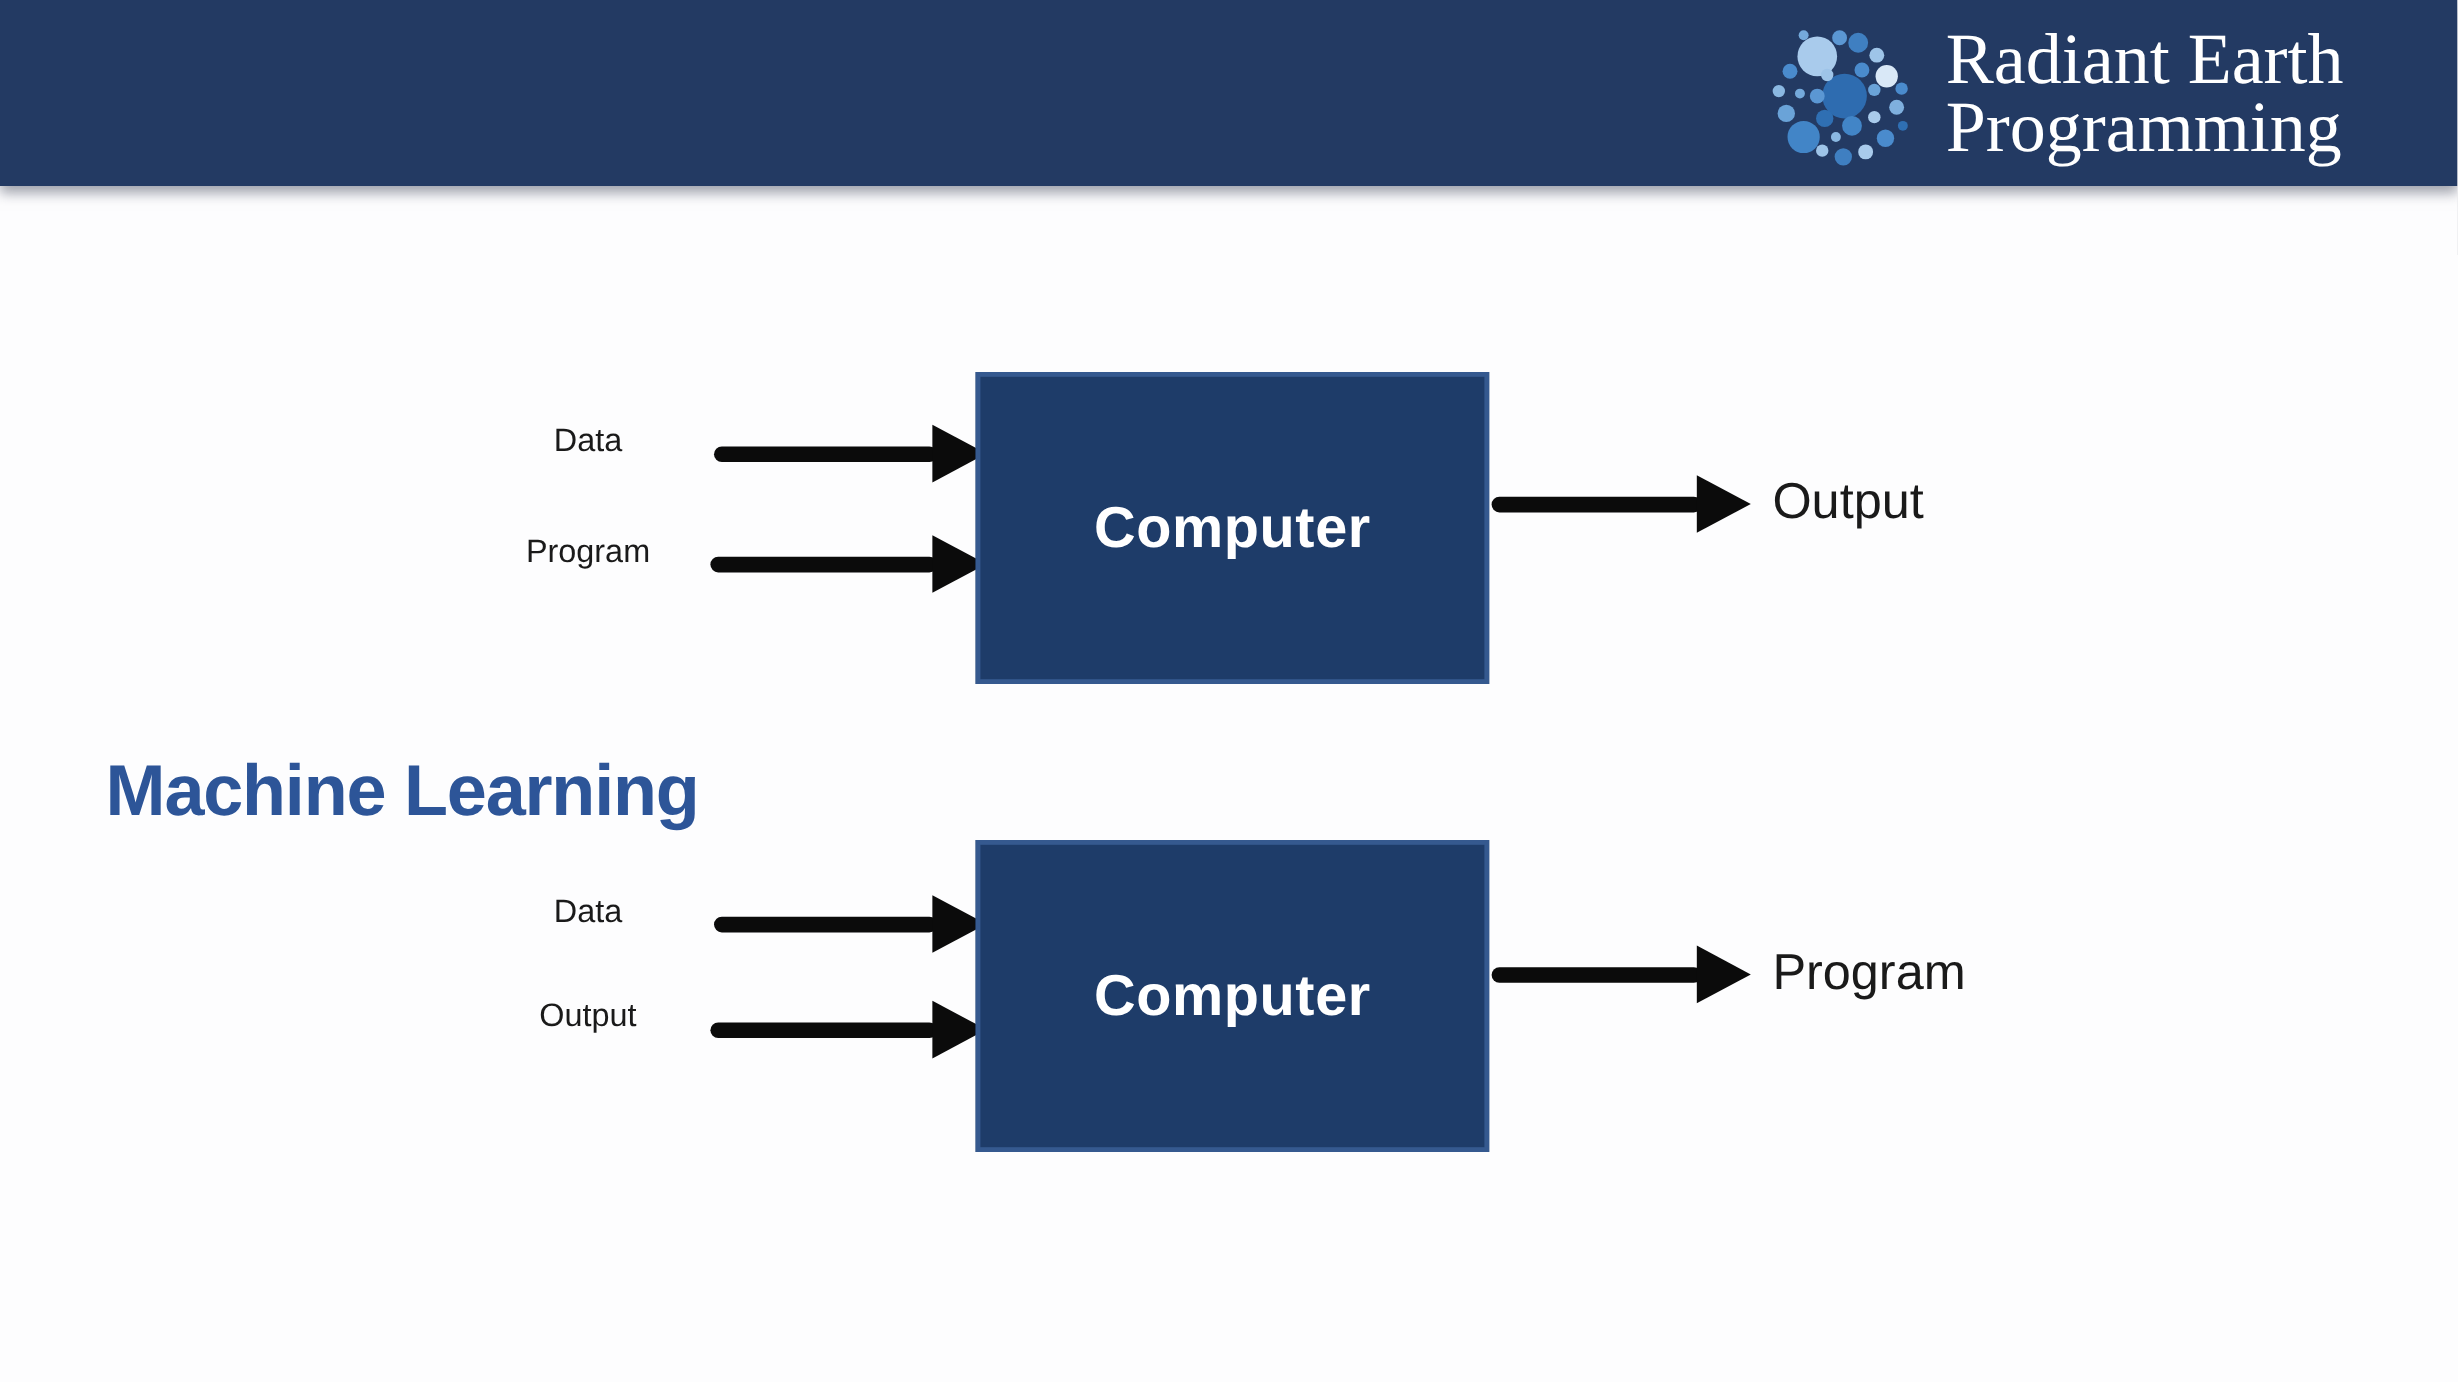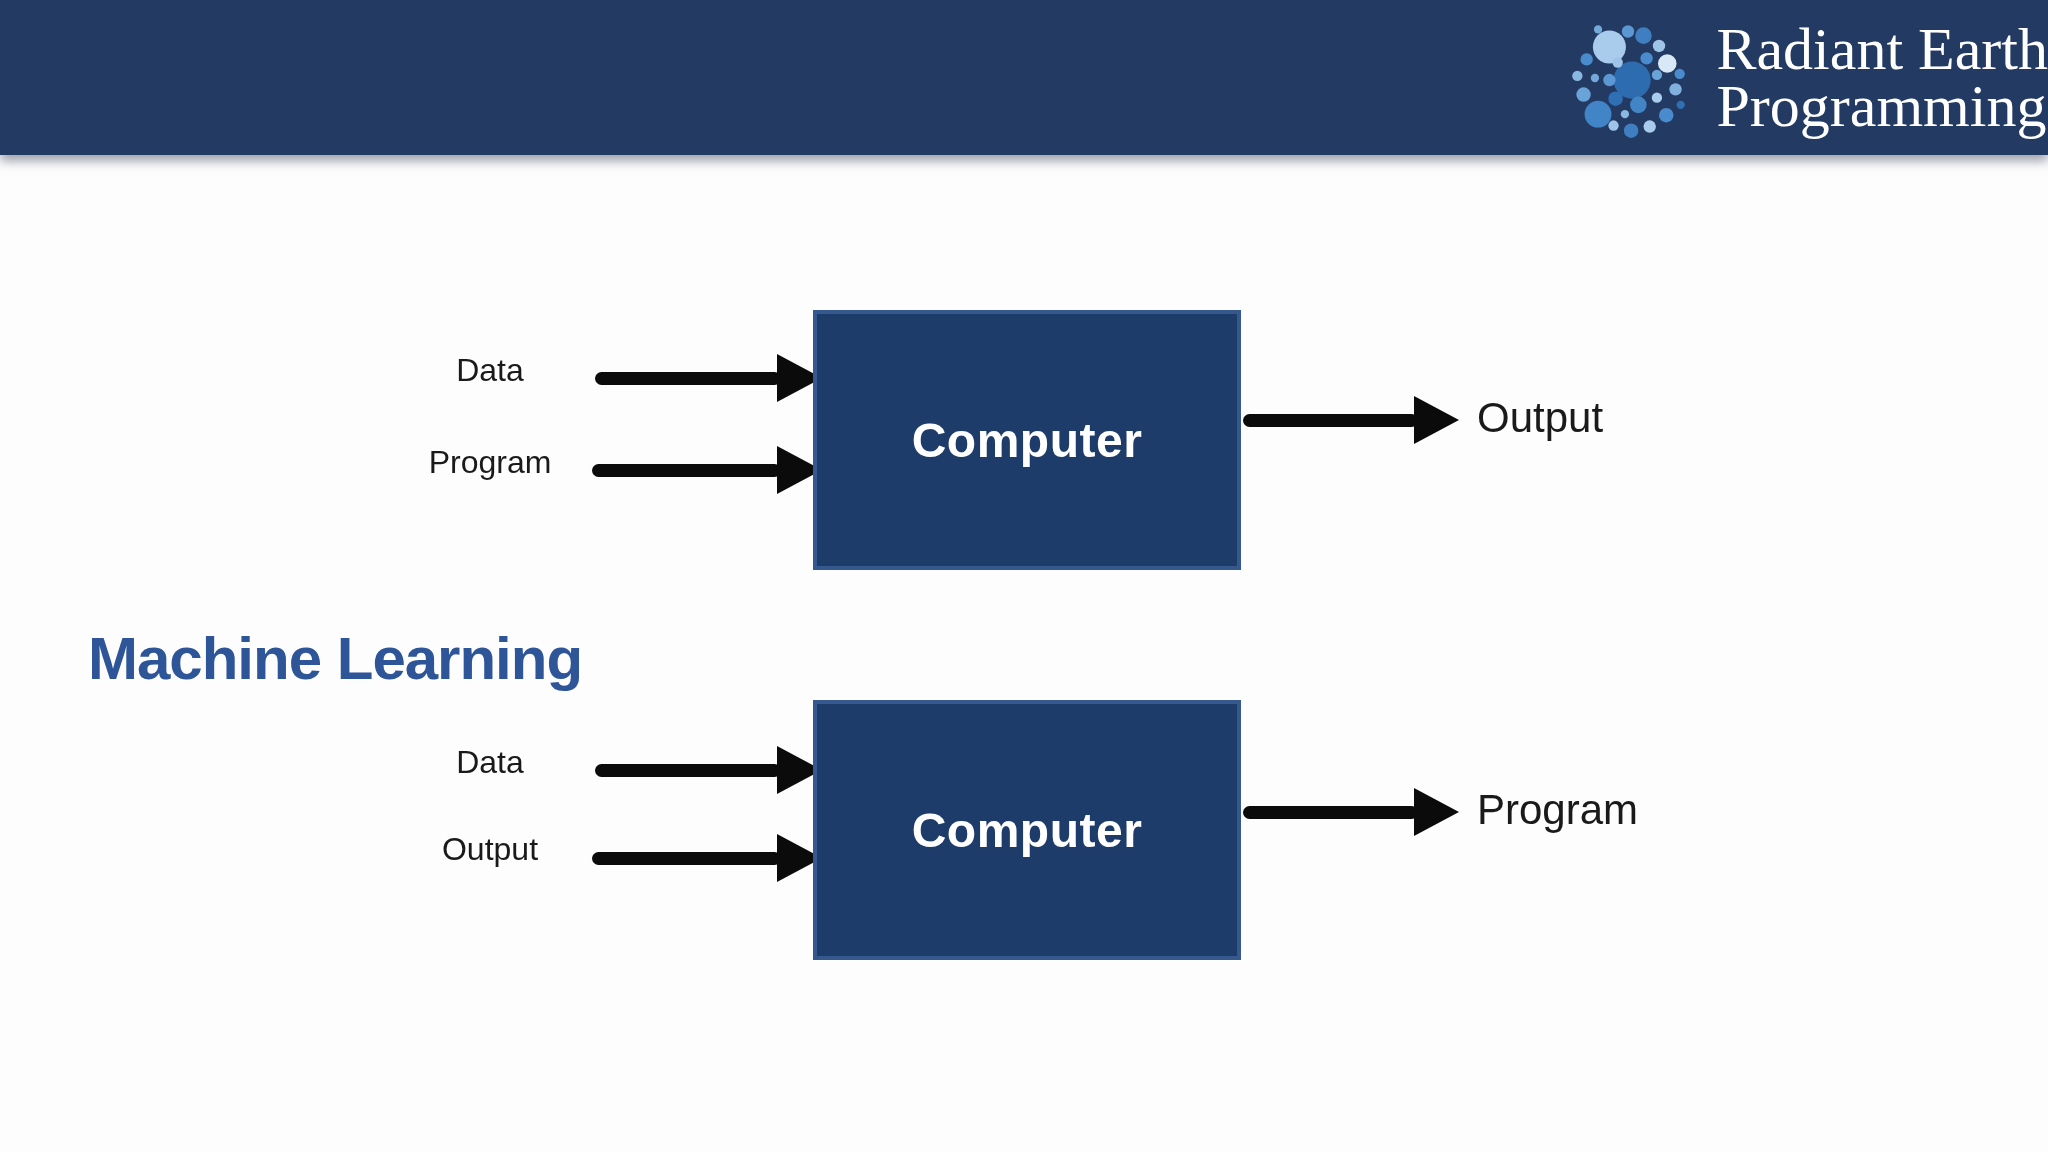--- a/index.html
+++ b/index.html
@@ -7,21 +7,21 @@
     position:relative;width:2048px;height:1152px;
     background:#fdfdfe;overflow:hidden;
     font-family:"Liberation Sans",sans-serif;
   }
   
   .header{
     position:absolute;top:0;left:0;width:2048px;height:155px;
     background:#233a63;
     box-shadow:0 6px 10px rgba(108,112,128,.65);
     display:flex;align-items:center;justify-content:flex-end;
-    box-sizing:border-box;gap:26px;
+    padding-right:95px;box-sizing:border-box;gap:26px;
   }
   .logo{width:124px;height:124px;flex:0 0 auto;}
   .brand{
     color:#ffffff;font-family:"Liberation Serif",serif;
     font-size:60px;line-height:.95;font-weight:400;white-space:nowrap;
   }
   
   .heading{
     position:absolute;color:#2d5598;font-weight:700;
     font-size:60px;letter-spacing:-1px;white-space:nowrap;
@@ -33,21 +33,21 @@
     position:absolute;width:428px;height:260px;
     background:#1e3c69;border:4px solid #35598f;box-sizing:border-box;
     display:flex;align-items:center;justify-content:center;
   }
   .cbox.b1{left:813px;top:310px;}
   .cbox.b2{left:813px;top:700px;}
   .cbox .cap{color:#ffffff;font-weight:700;font-size:48px;letter-spacing:.5px;}
   
   .iolabel{
     position:absolute;left:340px;width:300px;text-align:center;
-    font-size:32px;color:#1a1a1a;white-space:nowrap;
+    font-size:27px;color:#1a1a1a;white-space:nowrap;
   }
   .lbl-d1i0{top:352px;}
   .lbl-d1i1{top:444px;}
   .lbl-d2i0{top:744px;}
   .lbl-d2i1{top:831px;}
   .outlabel{
     position:absolute;left:1477px;font-size:42px;color:#1a1a1a;white-space:nowrap;
   }
   .lbl-d1out{top:394px;}
   .lbl-d2out{top:786px;}

